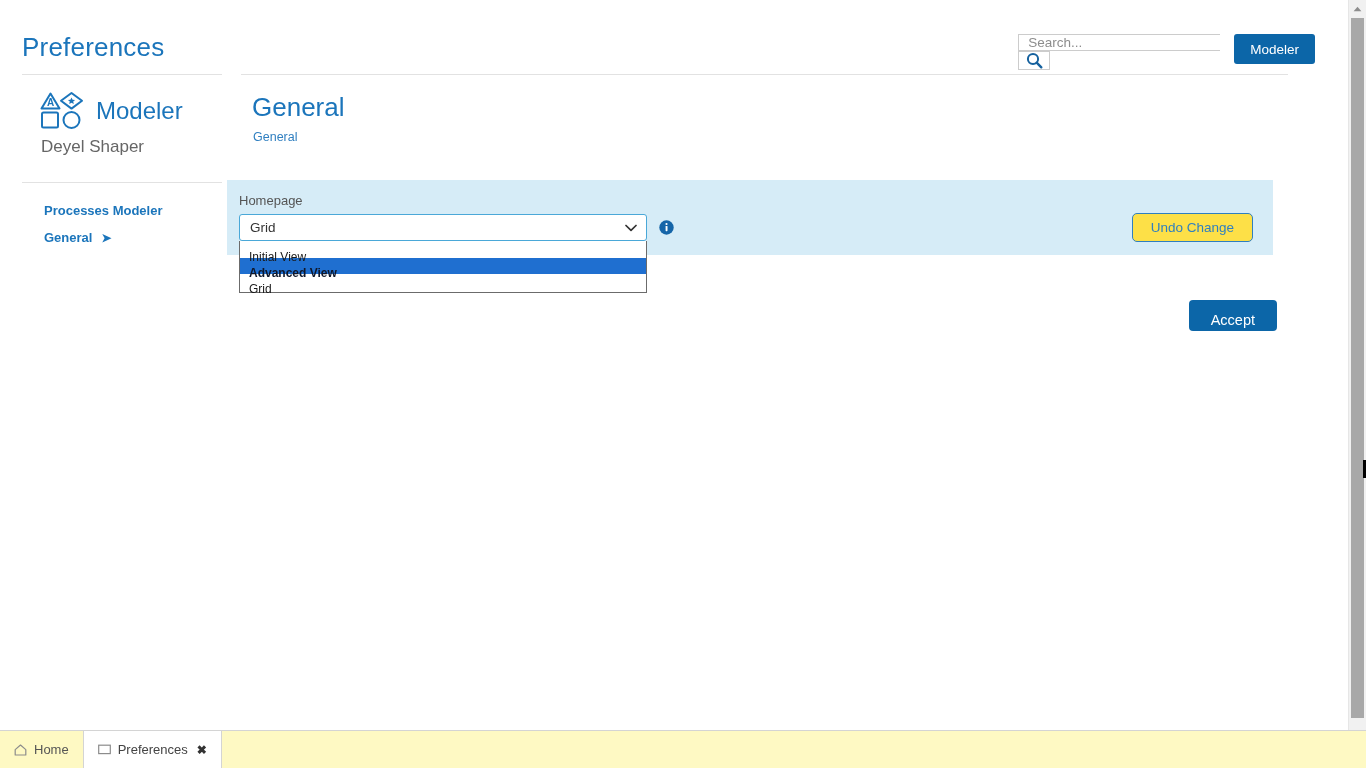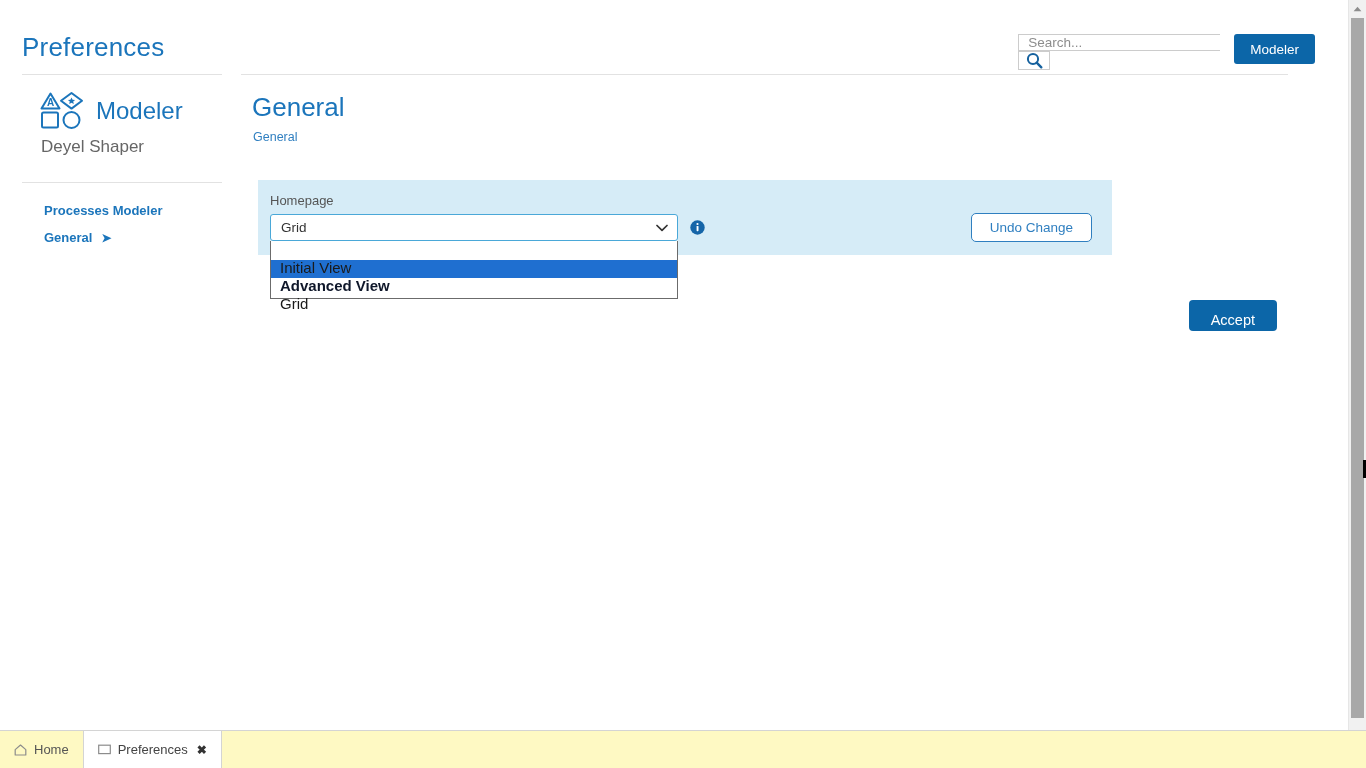--- a/index.html
+++ b/index.html
@@ -158,22 +158,22 @@
   }
   .content-breadcrumb {
     padding: 7px 12px 0 12px;
     font-size: 12.5px;
     color: #2f7fc0;
   }
 
   
   .pref-panel {
     position: absolute;
-    left: 258px; top: 180px;
-    width: 854px;
+    left: 227px; top: 180px;
+    width: 1046px;
     height: 75px;
     background: #d6ecf7;
   }
   .pref-label {
     position: absolute;
     left: 12px; top: 13px;
     font-size: 13px;
     color: #555555;
   }
   .select-wrap {
@@ -208,22 +208,22 @@
     width: 408px;
     background: #ffffff;
     border: 1px solid #6b6b6b;
     border-top: none;
     z-index: 40;
     padding: 1px 0 2px 0;
   }
   .opt {
     height: 16px;
     line-height: 16px;
-    padding: 18px 0 0 9px;
-    font-size: 15px;
+    padding: 7px 0 0 9px;
+    font-size: 12px;
     color: #1a1a1a;
     cursor: pointer;
     white-space: nowrap;
   }
   .opt.selected {
     background: #1f6fd0;
     color: #0f172a;
     font-weight: bold;
   }
 
@@ -235,21 +235,21 @@
 
   .pref-actions {
     position: absolute;
     right: 20px; top: 33px;
     display: flex;
     gap: 10px;
   }
   .btn-outline {
     height: 29px;
     padding: 0 18px;
-    background: #ffffff;
+    background: #fde047;
     border: 1px solid #2f7fc0;
     border-radius: 5px;
     color: #2f7fc0;
     font-size: 13.5px;
     font-family: "Liberation Sans", sans-serif;
     cursor: pointer;
     white-space: nowrap;
   }
 
   

